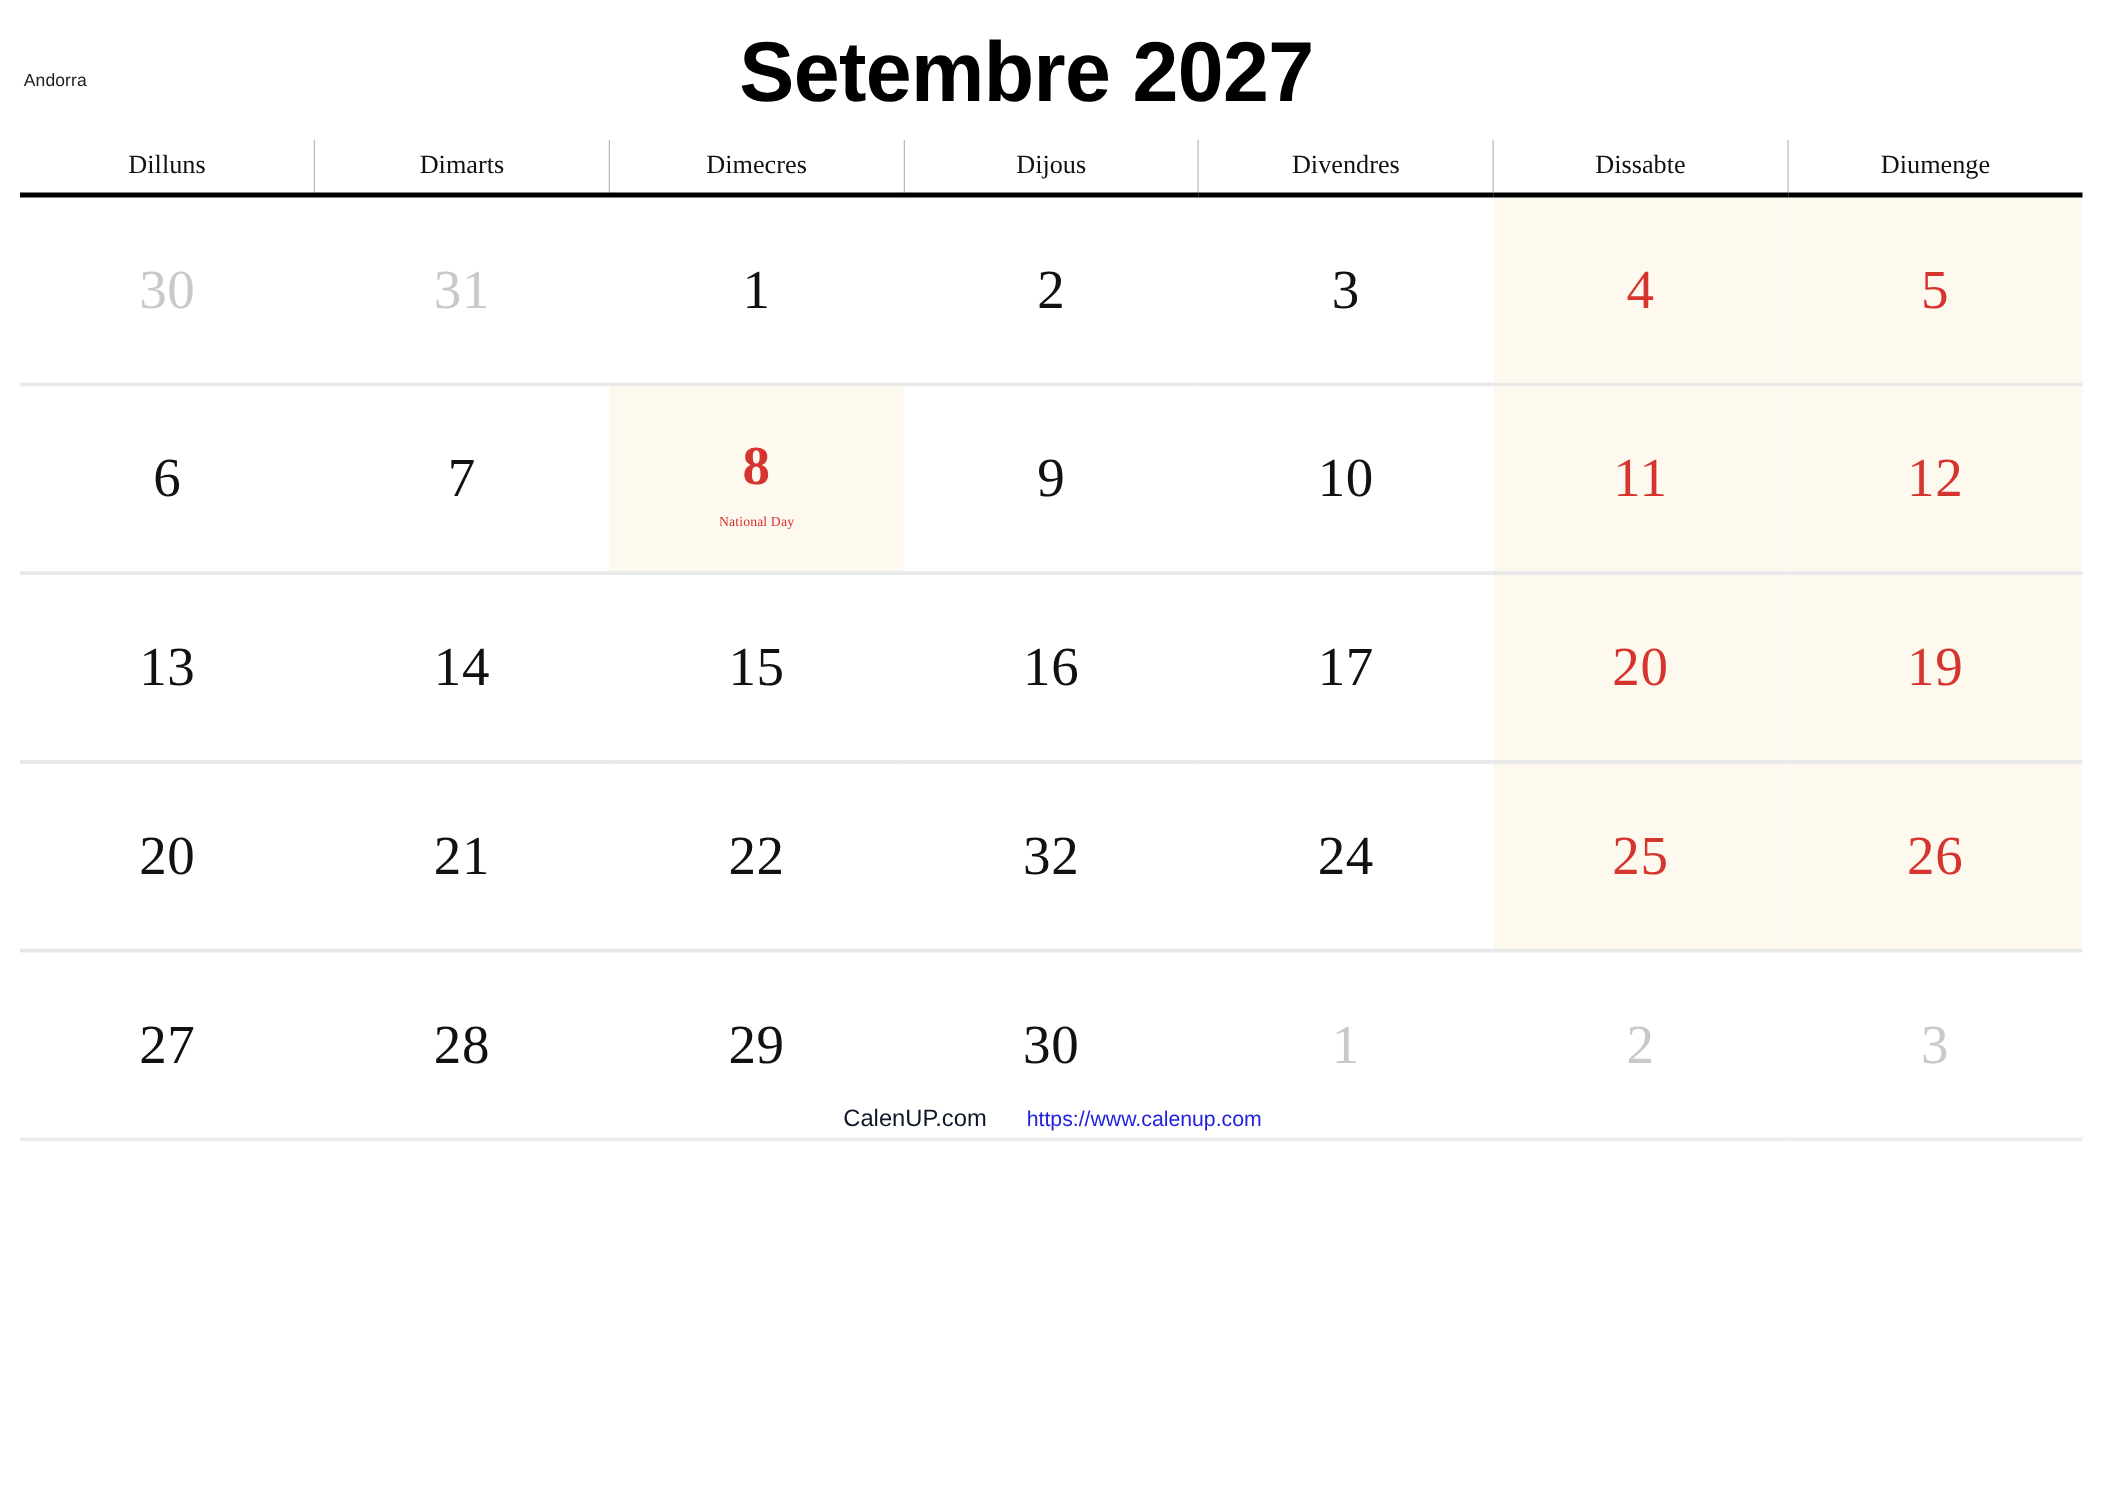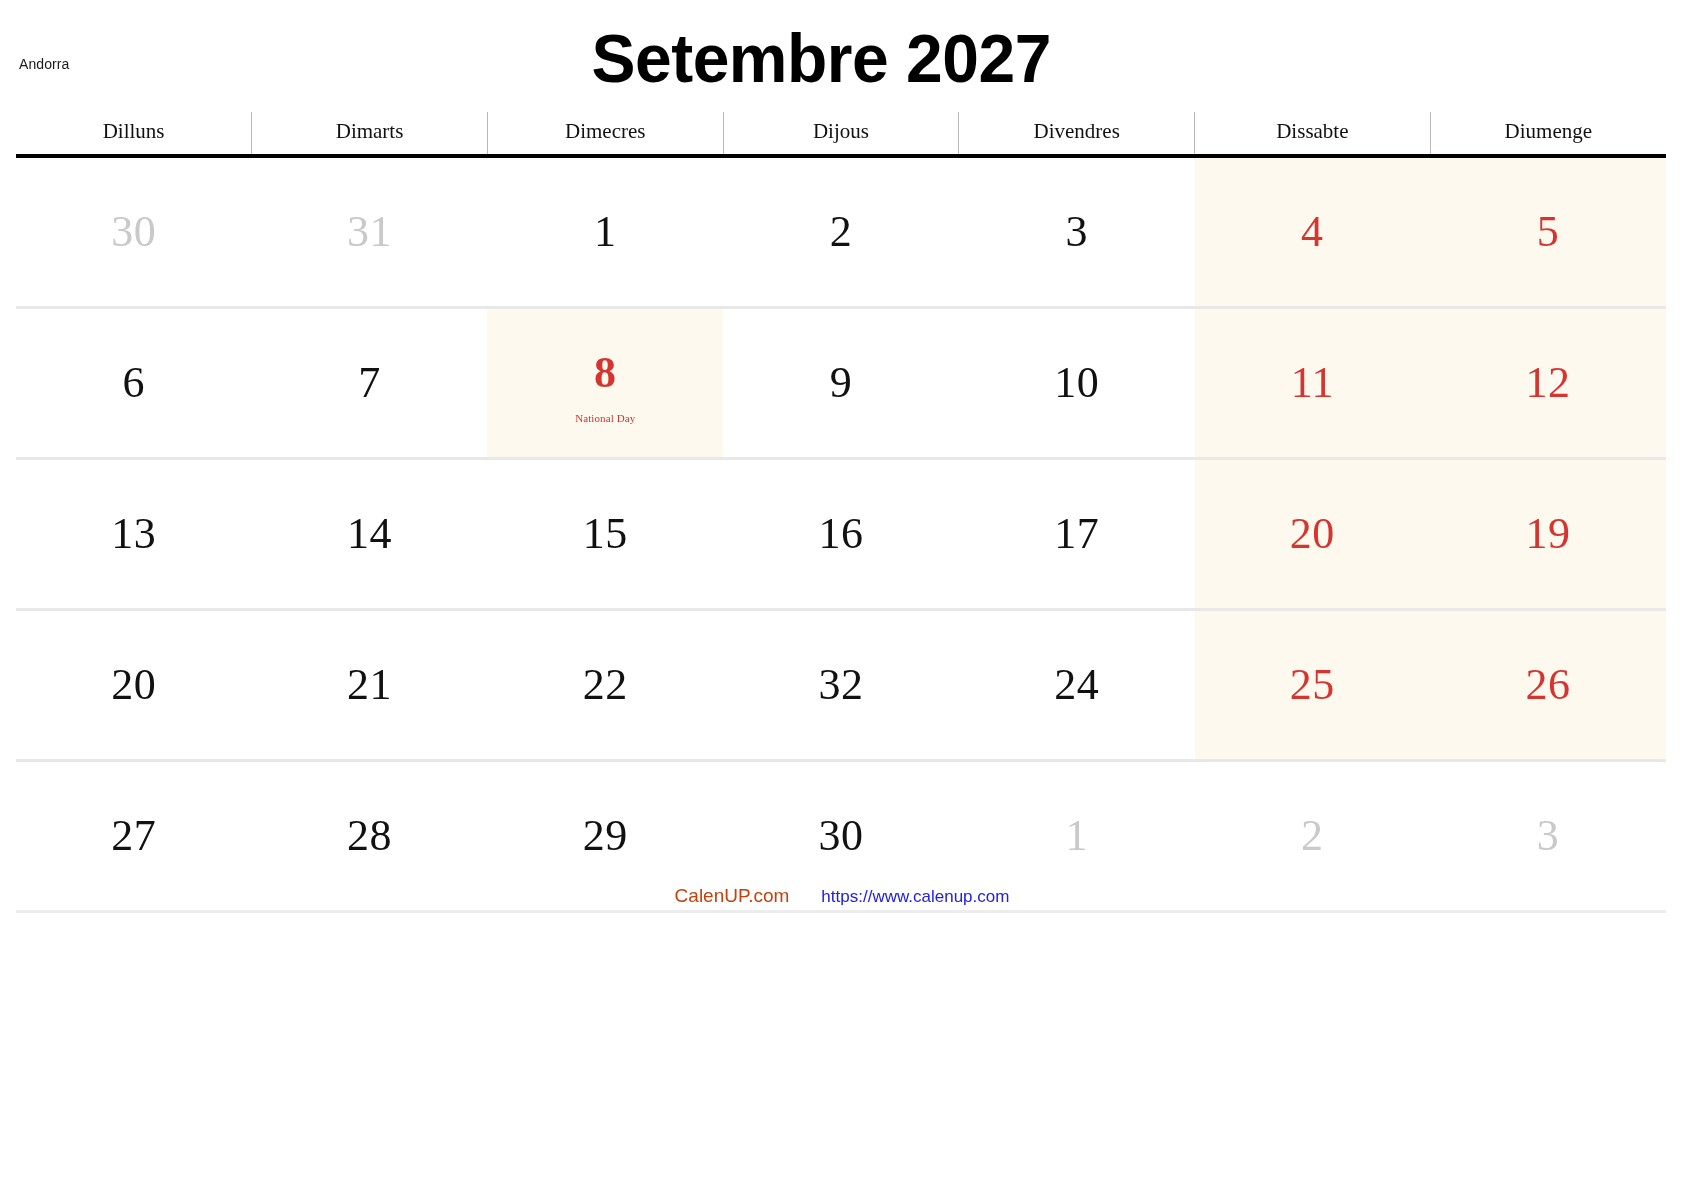--- a/index.html
+++ b/index.html
@@ -136,21 +136,21 @@
   .footer {
     position: absolute;
     left: 0;
     right: 0;
     top: 885px;
     text-align: center;
     white-space: nowrap;
   }
   .footer .brand {
     font-size: 19px;
-    color: #c2410c;
+    color: #0f172a;
   }
   .footer .url {
     font-size: 17px;
     color: #2222dd;
     margin-left: 32px;
     text-decoration: none;
   }
 </style>
 </head>
 <body>

